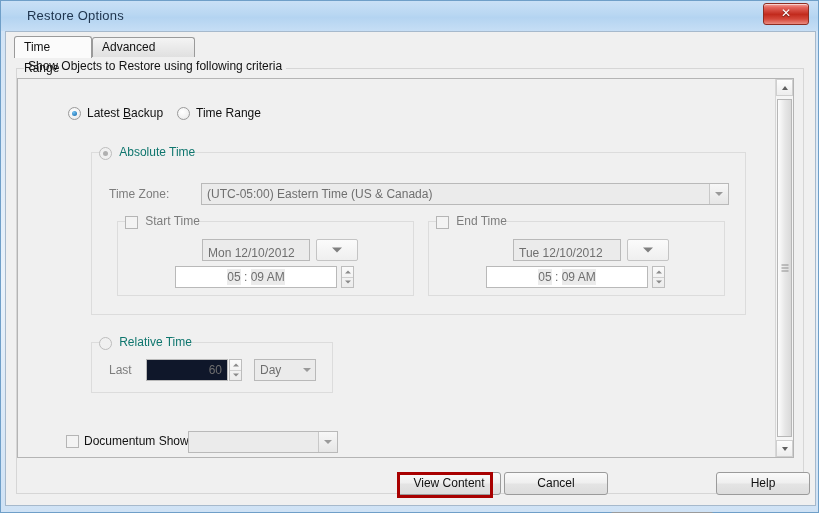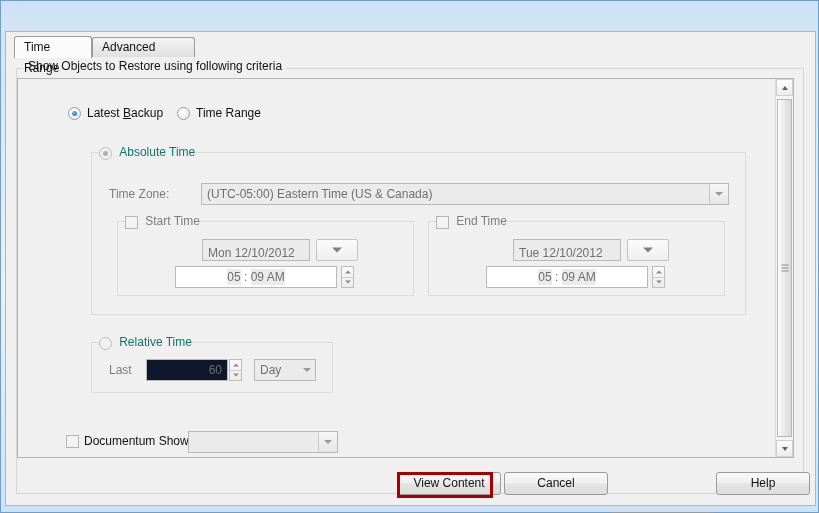--- a/index.html
+++ b/index.html
@@ -218,20 +218,26 @@
   #redbox{
     position:absolute;border:3px solid #a80000;box-sizing:border-box;
     pointer-events:none;
   }
 </style>
 </head>
 <body>
 
 <div id="window">
 
+  <div id="titlebar">
+    <div id="title-text">Restore Options</div>
+    <div id="close-btn">
+      <div id="close-x">✕</div>
+    </div>
+  </div>
 
   <div id="client">
 
     <div id="tabstrip">
       <div class="tab active" style="left:0;width:78px;">
         <span>Time Range</span>
       </div>
       <div class="tab inactive" style="left:78px;width:103px;">
         <span>Advanced Options</span>
       </div>

